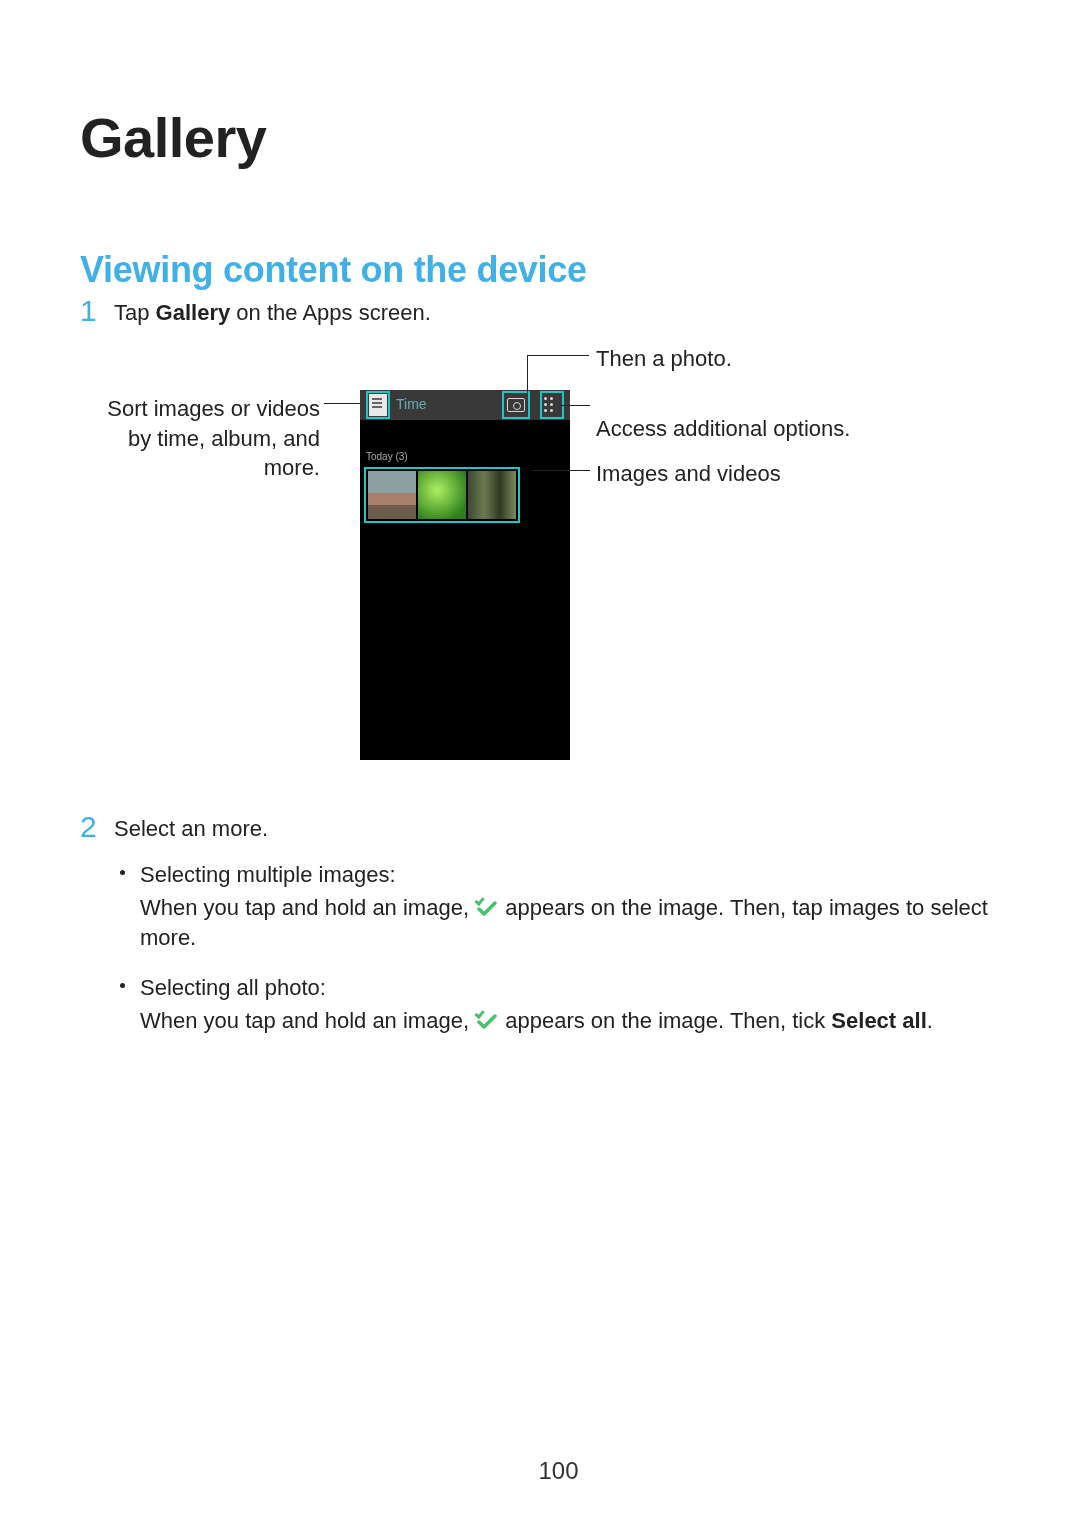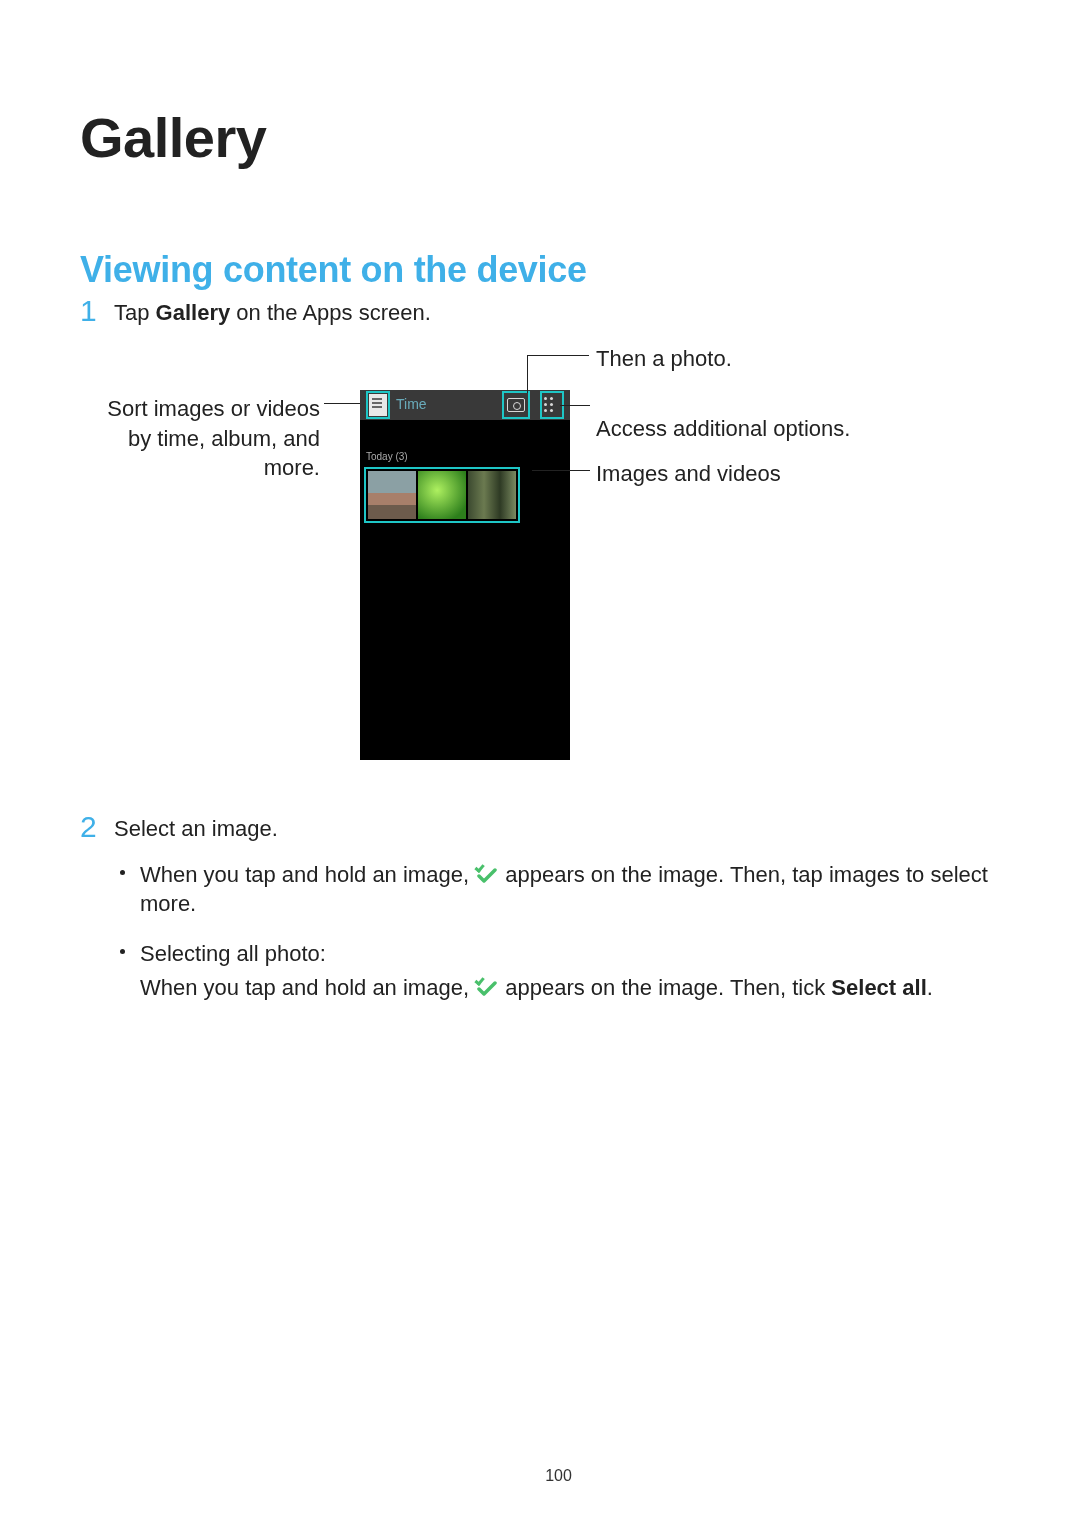--- a/index.html
+++ b/index.html
@@ -188,21 +188,21 @@
     transform:rotate(48deg);
     display:none;
   }
   .check svg{ width:100%; height:100%; }
 
   .page-number {
     position:absolute;
     bottom:40px;
     left:4px; right:0;
     text-align:center;
-    font-size:16px;
+    font-size:24px;
     color:#333;
     margin-left:33px;
   }
 </style>
 </head>
 <body>
 
 <div class="page">
 
   <h1 class="title">Gallery</h1>
@@ -261,25 +261,26 @@
     <div class="line-h" style="left:447px; top:11px; width:62px;"></div>
 
     <div class="line-h" style="left:480px; top:61px; width:30px;"></div>
 
     <div class="line-h" style="left:452px; top:126px; width:58px;"></div>
 
   </div>
 
   <div class="step">
     <div class="step-num">2</div>
-    <div class="step-text">Select an image.</div>
+    <div class="step-text">Select an more.</div>
   </div>
 
   <div class="sub-list">
     <div class="sub-item">
+      <span class="lead">Selecting multiple images:</span>
       <span>When you tap and hold an image, </span><span class="check"><svg viewBox="0 0 20 16">
             <polyline points="2,8 7,13 18,2" fill="none" stroke="#49c06b" stroke-width="3.5" stroke-linecap="round" stroke-linejoin="round"></polyline>
           </svg></span><span> appears on the image. Then, tap images to select more.</span>
     </div>
     <div class="sub-item">
       <span class="lead">Selecting all photo:</span>
       <span>When you tap and hold an image, </span><span class="check"><svg viewBox="0 0 20 16">
             <polyline points="2,8 7,13 18,2" fill="none" stroke="#49c06b" stroke-width="3.5" stroke-linecap="round" stroke-linejoin="round"></polyline>
           </svg></span><span> appears on the image. Then, tick </span><span class="bold">Select all</span><span>.</span>
     </div>

